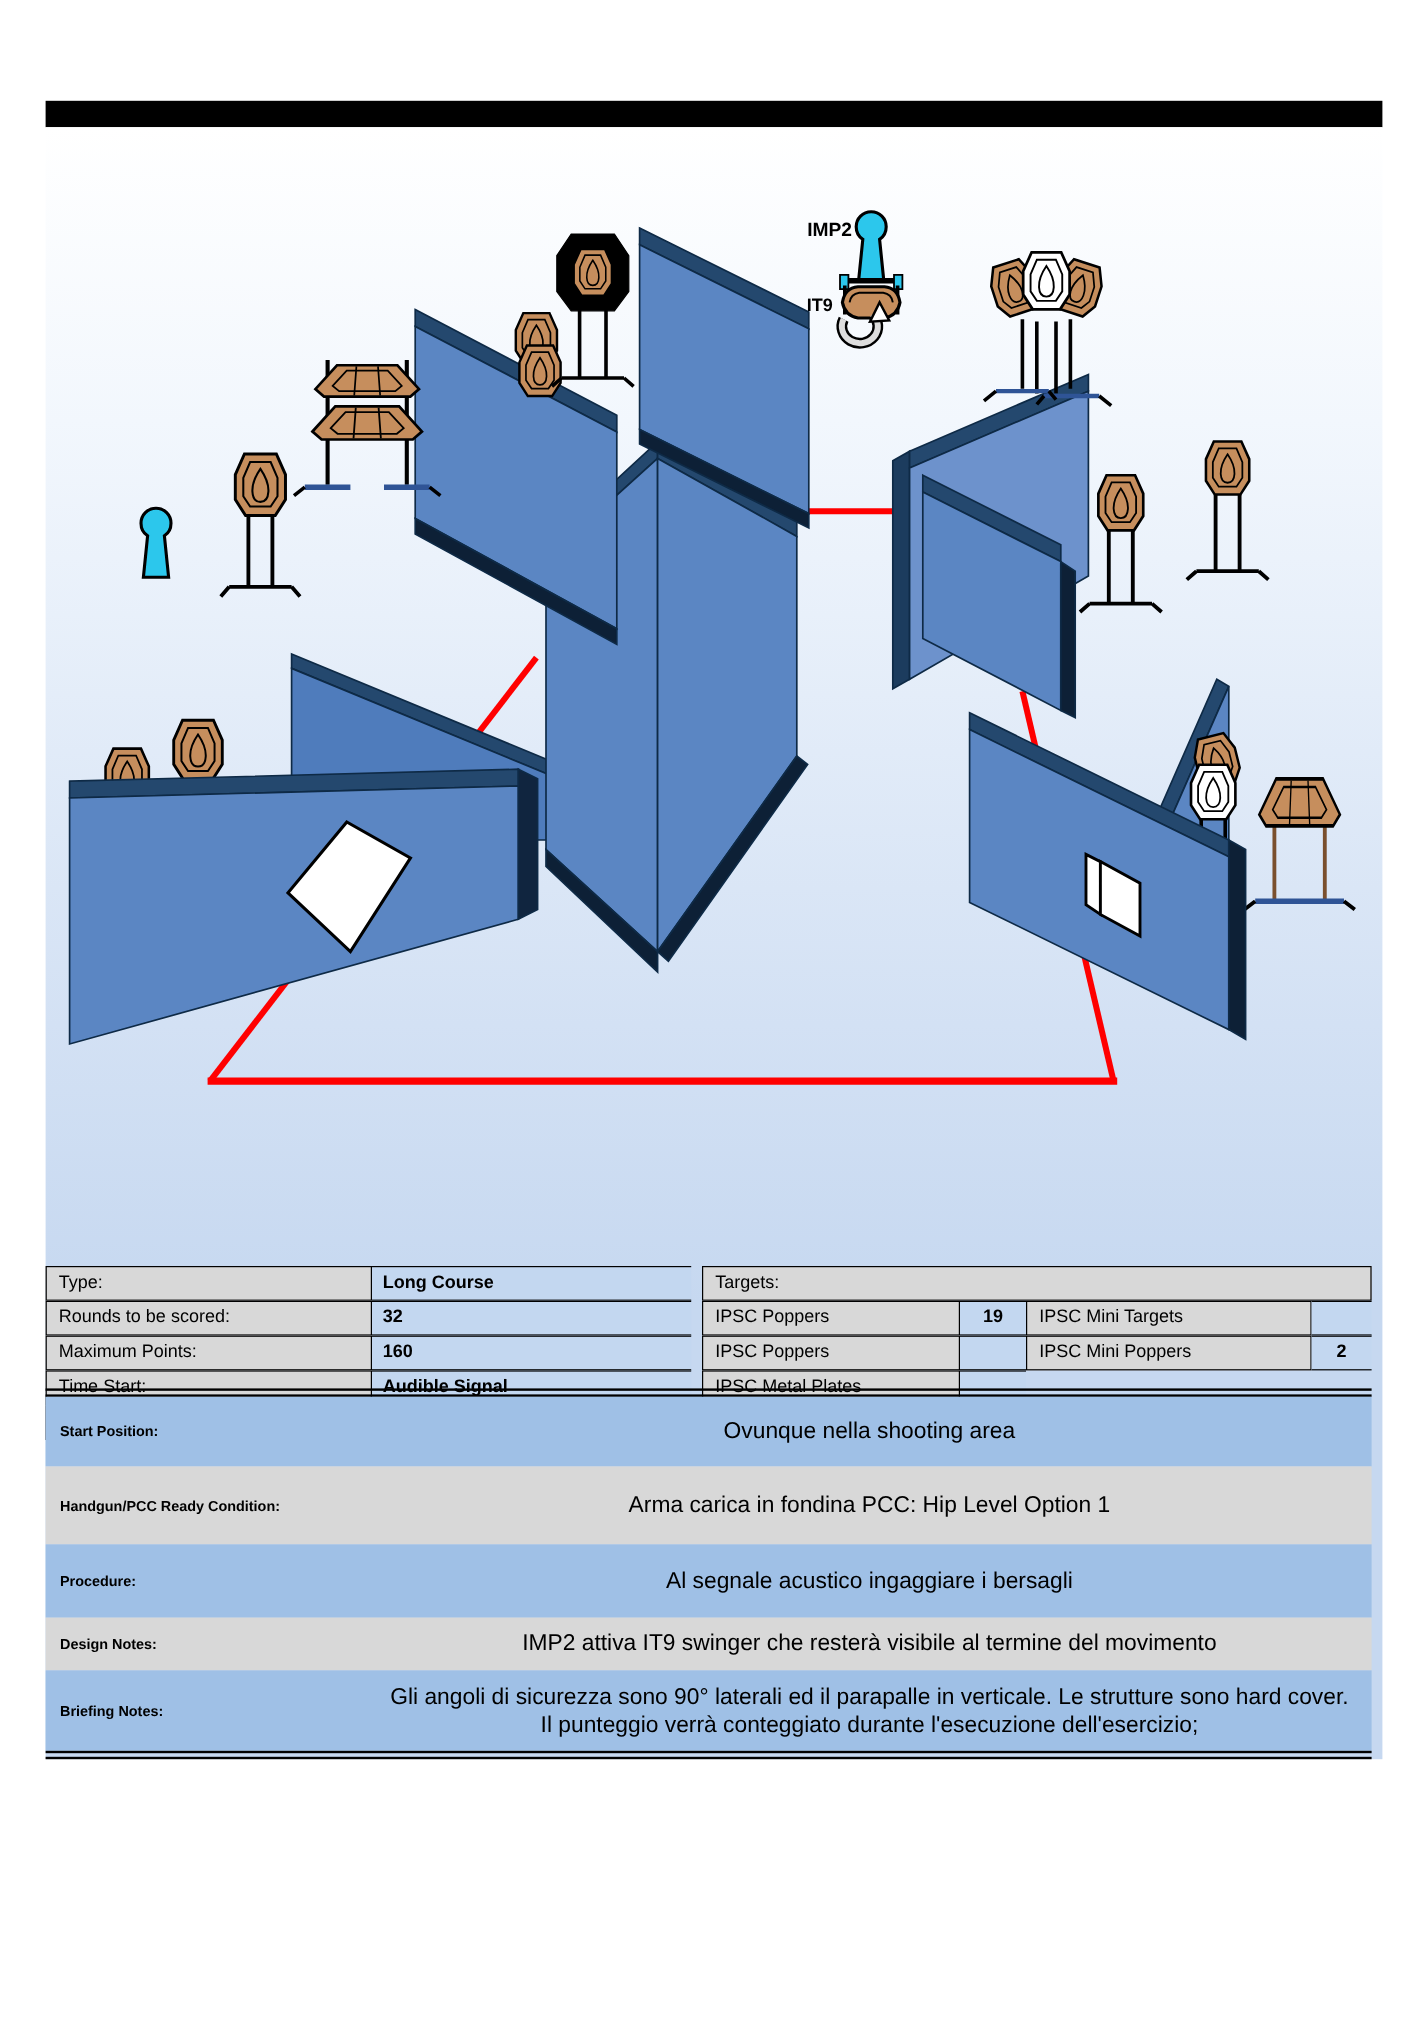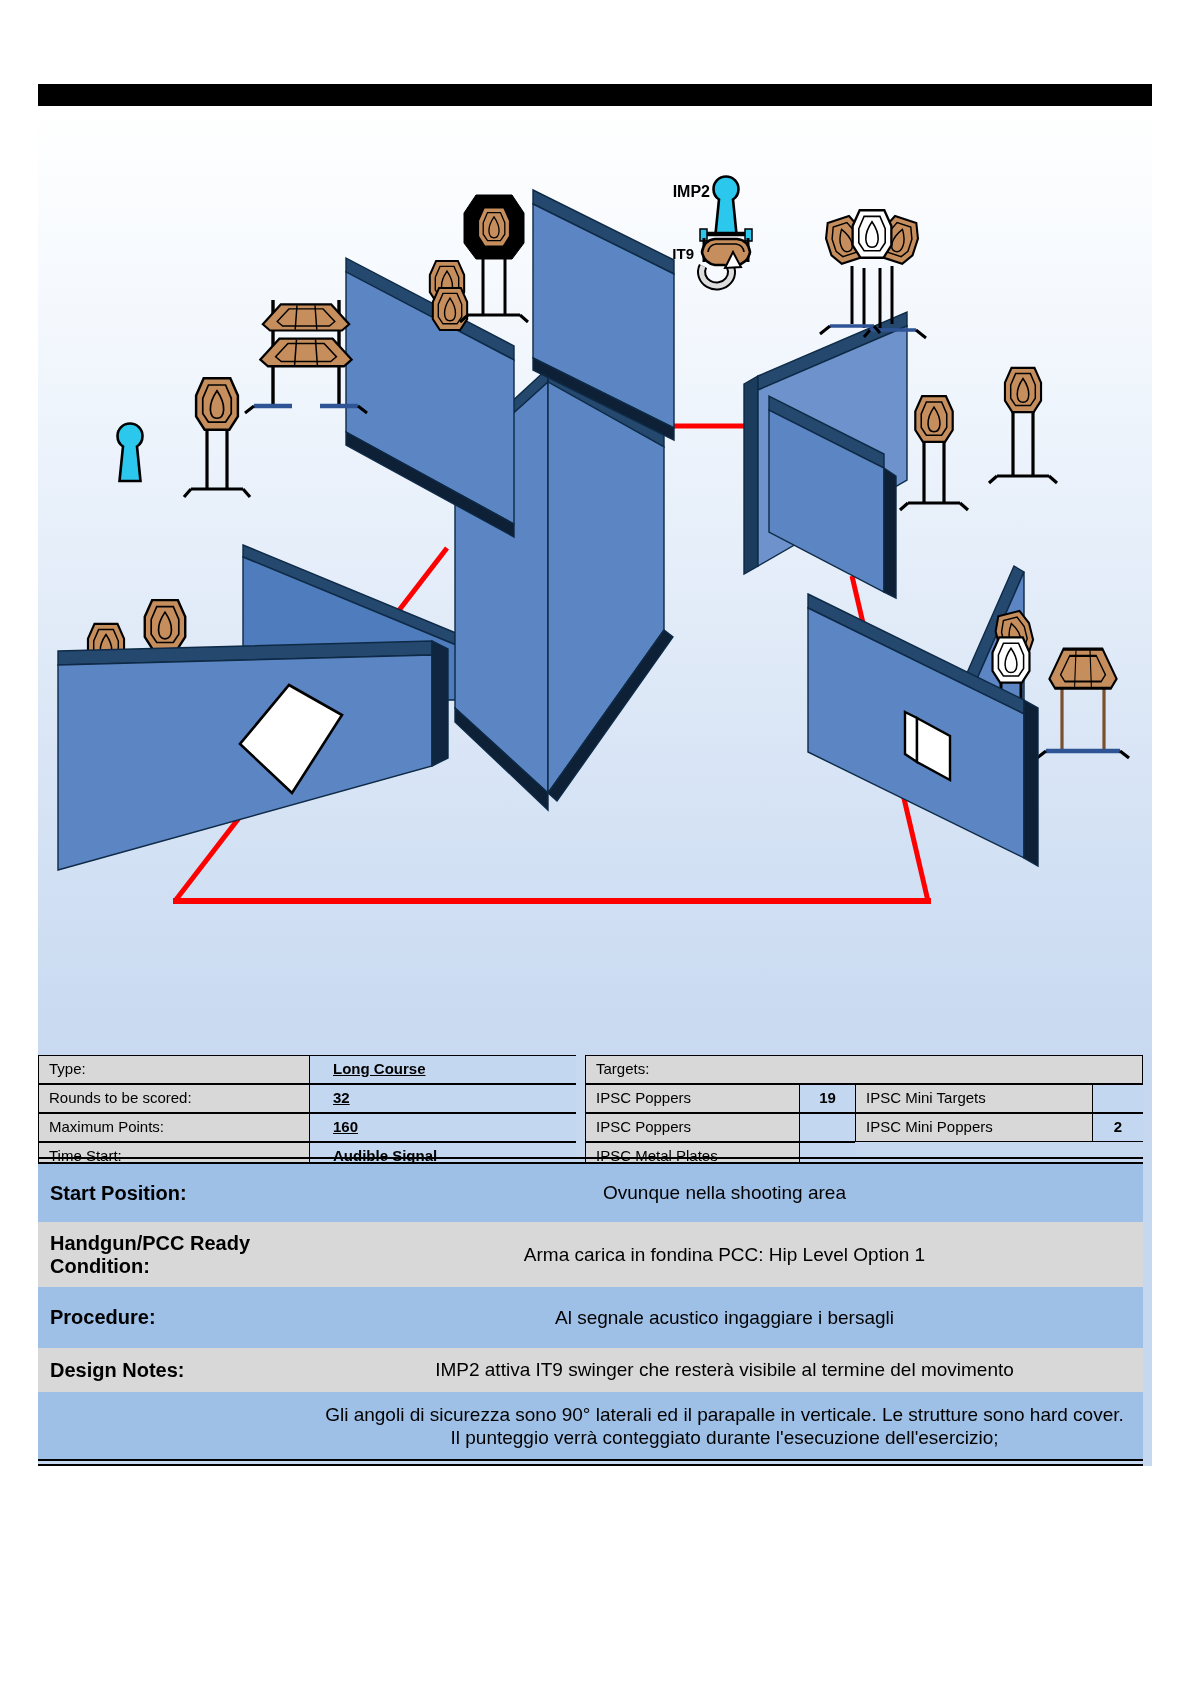--- a/index.html
+++ b/index.html
@@ -6,27 +6,27 @@
   .page{position:relative;width:1190px;height:1684px;background:#ffffff;overflow:hidden;
         font-family:"Liberation Sans",sans-serif;color:#000;}
   .black-bar{position:absolute;left:38px;top:84px;width:1114px;height:22px;background:#000;}
   .content{position:absolute;left:38px;top:106px;width:1114px;height:1360px;
            background:linear-gradient(180deg,#ffffff 0%,#f2f7fd 18%,#d3e1f4 55%,#c6d8f0 72%,#c6d8f0 100%);}
   .diagram-svg{position:absolute;left:0;top:0;width:1114px;height:906px;display:block;}
   .cell{position:absolute;box-sizing:border-box;font-size:15px;display:flex;align-items:center;line-height:1.1;}
   .gray{background:#d8d8d8;border:1.4px solid #000;}
   .bluecell{background:#c3d7f0;border-top:1.4px solid #000;border-bottom:1.4px solid #000;}
   .lbl{padding-left:10px;}
-  .val{font-weight:bold;padding-left:23px;text-decoration:underline;}
+  .val{font-weight:bold;padding-left:9px;}
   .cnt{font-weight:bold;justify-content:center;}
   .dblrule{position:absolute;left:0;width:1105px;height:7px;box-sizing:border-box;
            border-top:2.6px solid #000;border-bottom:2.6px solid #000;}
   .wrow{position:absolute;left:0;width:1105px;}
   .wrow .rlabel{position:absolute;left:12px;top:0;bottom:0;width:250px;display:flex;align-items:center;
-                font-weight:bold;font-size:20px;}
+                font-weight:bold;font-size:12px;}
   .wrow .rvalue{position:absolute;left:259px;top:0;bottom:0;width:855px;display:flex;align-items:center;
                 justify-content:center;text-align:center;font-size:19px;flex-direction:column;}
   .rowblue{background:#9fc0e6;}
   .rowgray{background:#d8d8d8;}
   .bline{line-height:23px;}
 </style>
 </head>
 <body>
 
 <div class="page">
@@ -215,20 +215,21 @@
     </div>
     <div class="wrow rowblue" style="top:1181px;height:61px;">
       <div class="rlabel">Procedure:</div>
       <div class="rvalue">Al segnale acustico ingaggiare i bersagli</div>
     </div>
     <div class="wrow rowgray" style="top:1242px;height:44px;">
       <div class="rlabel">Design Notes:</div>
       <div class="rvalue">IMP2 attiva IT9 swinger che resterà visibile al termine del movimento</div>
     </div>
     <div class="wrow rowblue" style="top:1286px;height:67px;">
+      <div class="rlabel">Briefing Notes:</div>
       <div class="rvalue">
         <div class="bline">Gli angoli di sicurezza sono 90° laterali ed il parapalle in verticale. Le strutture sono hard cover.</div>
         <div class="bline">Il punteggio verrà conteggiato durante l'esecuzione dell'esercizio;</div>
       </div>
     </div>
     <div class="dblrule" style="top:1353px;"></div>
   </div>
 </div>
 
 </body></html>

